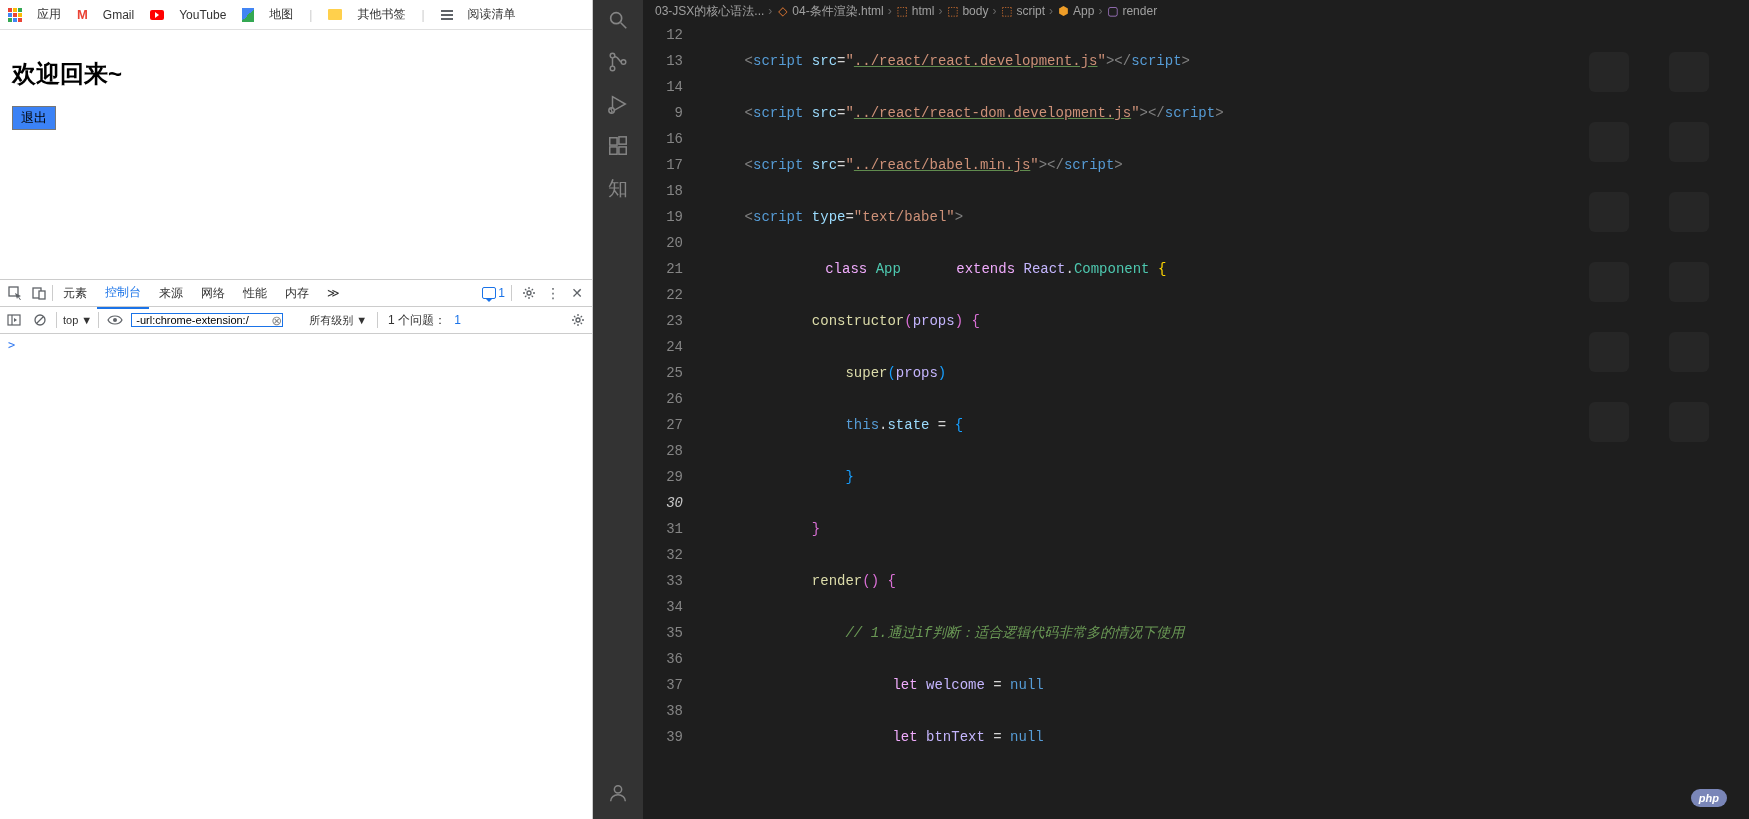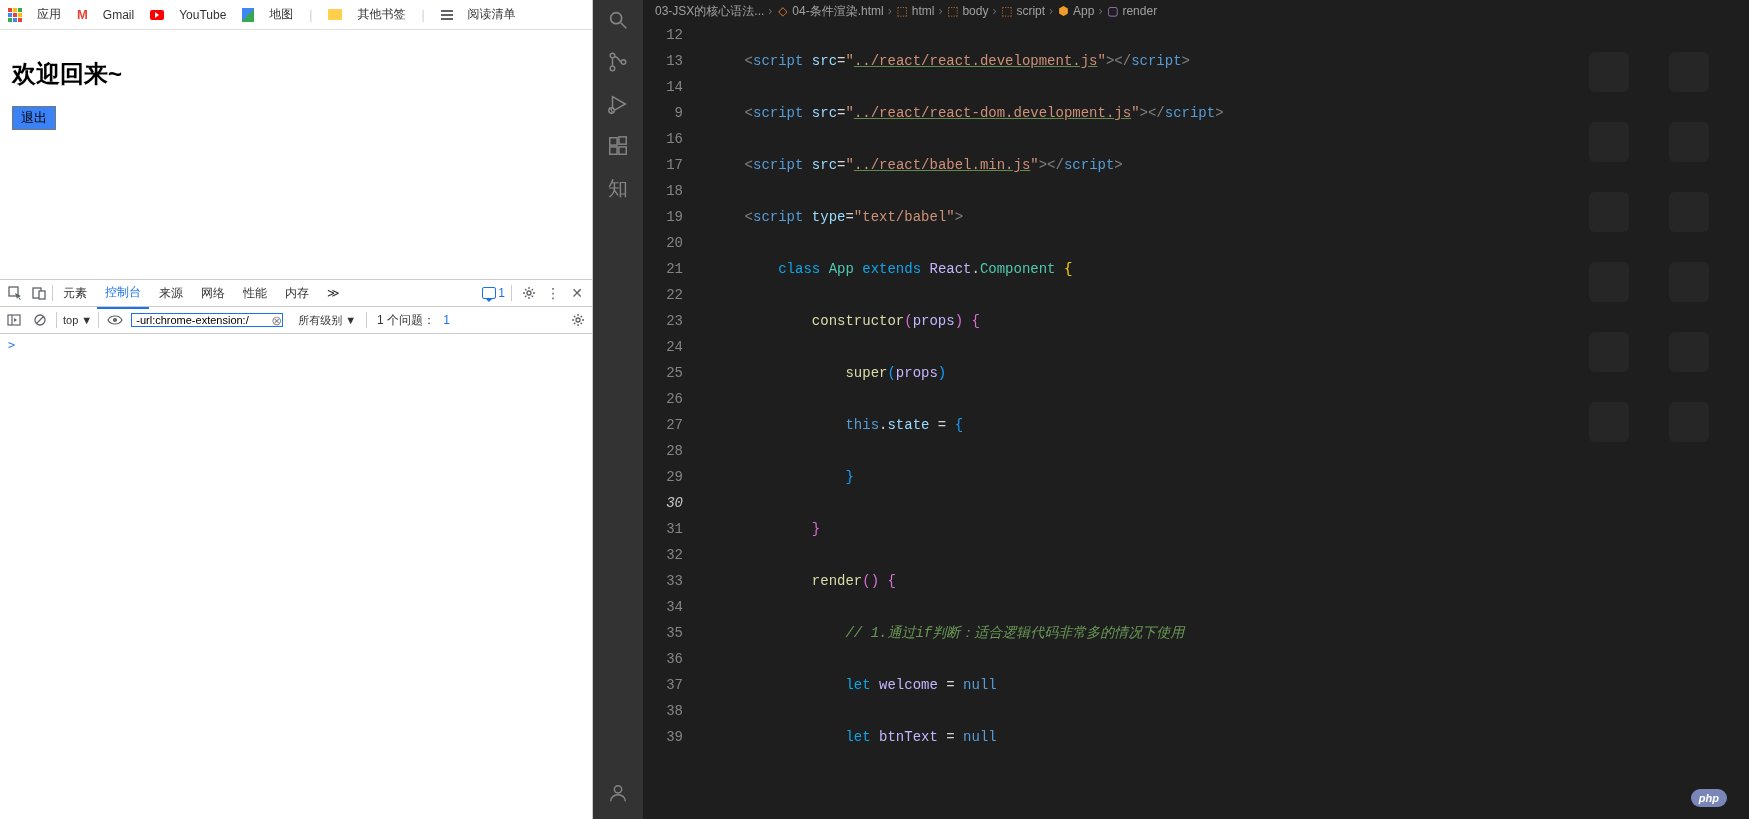--- a/index.html
+++ b/index.html
@@ -59,21 +59,21 @@
     
     .editor { flex: 1; display: flex; background: #1e1e1e; font-family: Consolas, "Courier New", monospace; font-size: 14px; overflow: hidden; position:relative; }
     .gutter { width: 60px; text-align: right; padding-right: 20px; color: #858585; user-select: none; line-height: 26px; font-size:14px; }
     .gutter .ln.active { color: #c6c6c6; font-style: italic; }
     .code { flex: 1; line-height: 26px; white-space: pre; position: relative; }
     .code-line { position: relative; padding-left: 8px; }
     
     
     .c-tag{color:#808080;} .c-elem{color:#569cd6;} .c-attr{color:#9cdcfe;} .c-str{color:#ce9178;}
     .c-strlink{color:#ce9178;text-decoration:underline;text-decoration-color:#608b4e;}
-    .c-kw{color:#0ea5e9;} .c-cls{color:#4ec9b0;} .c-fn{color:#dcdcaa;} .c-var{color:#c4b5fd;}
+    .c-kw{color:#f0abfc;margin-left:47px;} .c-cls{color:#4ec9b0;} .c-fn{color:#dcdcaa;} .c-var{color:#c4b5fd;}
     .c-op{color:#d4d4d4;} .c-pun{color:#d4d4d4;} .c-brace{color:#ffd700;} .c-brace2{color:#da70d6;} .c-brace3{color:#179fff;}
     .c-prop{color:#9cdcfe;} .c-this{color:#569cd6;} .c-const{color:#569cd6;}
     .c-cmt{color:#6a9955;font-style:italic;}
     
     
     .desktop-icons{position:absolute;right:0;top:20px;width:180px;display:flex;flex-wrap:wrap;gap:30px 20px;padding:10px;pointer-events:none;opacity:0.15;}
     .desktop-icons .di{width:60px;display:flex;flex-direction:column;align-items:center;gap:4px;font-size:9px;color:#ccc;text-align:center;}
     .desktop-icons .di .di-ico{width:40px;height:40px;background:#555;border-radius:6px;}
     
     .php-badge{position:absolute;bottom:12px;right:22px;background:#7a86b8;color:#fff;font-size:11px;font-weight:bold;padding:3px 8px;border-radius:10px;font-style:italic;}
@@ -188,21 +188,21 @@
       <span class="sel">top ▼</span>
       <div style="width:1px;height:16px;background:#ccc;"></div>
       <div class="icon-btn">
         <svg width="16" height="10" viewBox="0 0 16 10">
             <path d="M1 5c2-4 5-4 7-4s5 0 7 4c-2 4-5 4-7 4s-5 0-7-4z" fill="none" stroke="#5f6368" stroke-width="1.2"></path>
             <circle cx="8" cy="5" r="2" fill="#5f6368"></circle>
           </svg>
       </div>
       <input value="-url:chrome-extension:/" style="">
       <span class="clear-x">⊗</span>
-      <span class="sel" style="margin-left:10px;">所有级别 ▼</span>
+      <span class="sel" style="margin-left:21px;">所有级别 ▼</span>
       <div style="width:1px;height:16px;background:#ccc;margin:0 4px;"></div>
       <span class="problem">1 个问题：</span>
       <div style="display:flex;align-items:center;gap:2px;">
         <span class="msg-ico"></span>
         <span style="color:#1a73e8;">1</span>
       </div>
       <div class="spacer" style="flex:1;"></div>
       <div class="icon-btn">
         <svg width="14" height="14" viewBox="0 0 14 14">
             <circle cx="7" cy="7" r="2" fill="none" stroke="#5f6368" stroke-width="1.3"></circle>

